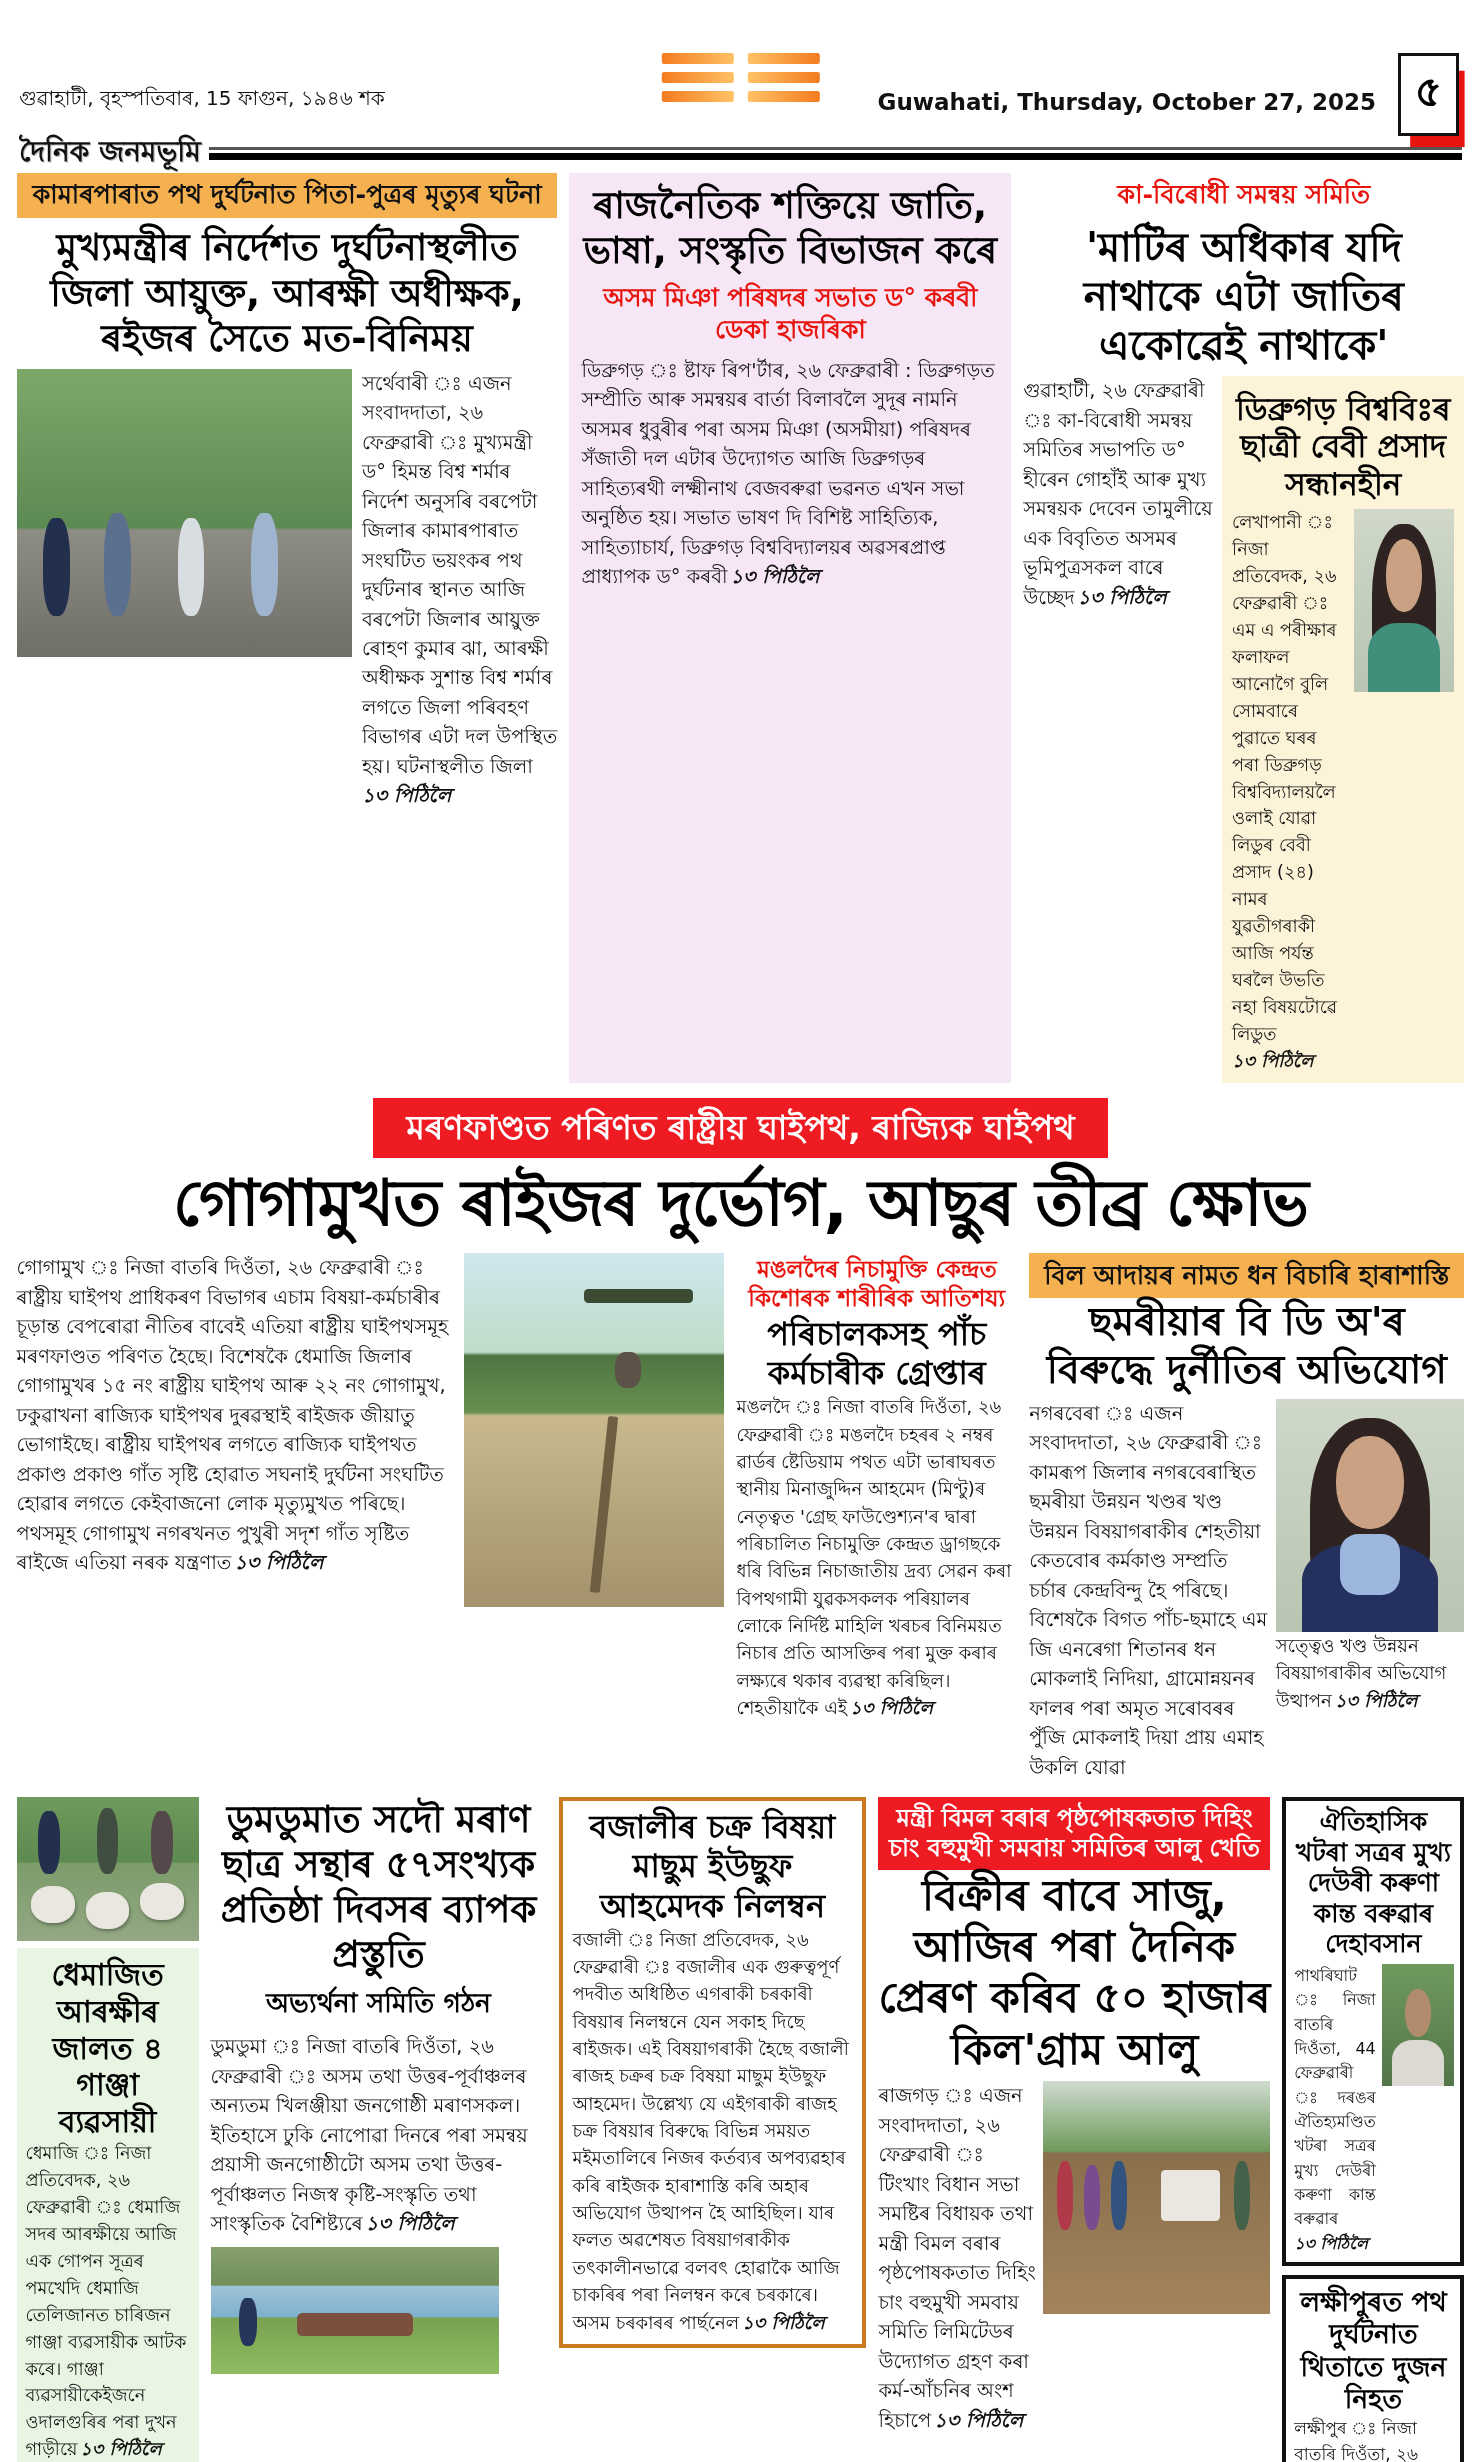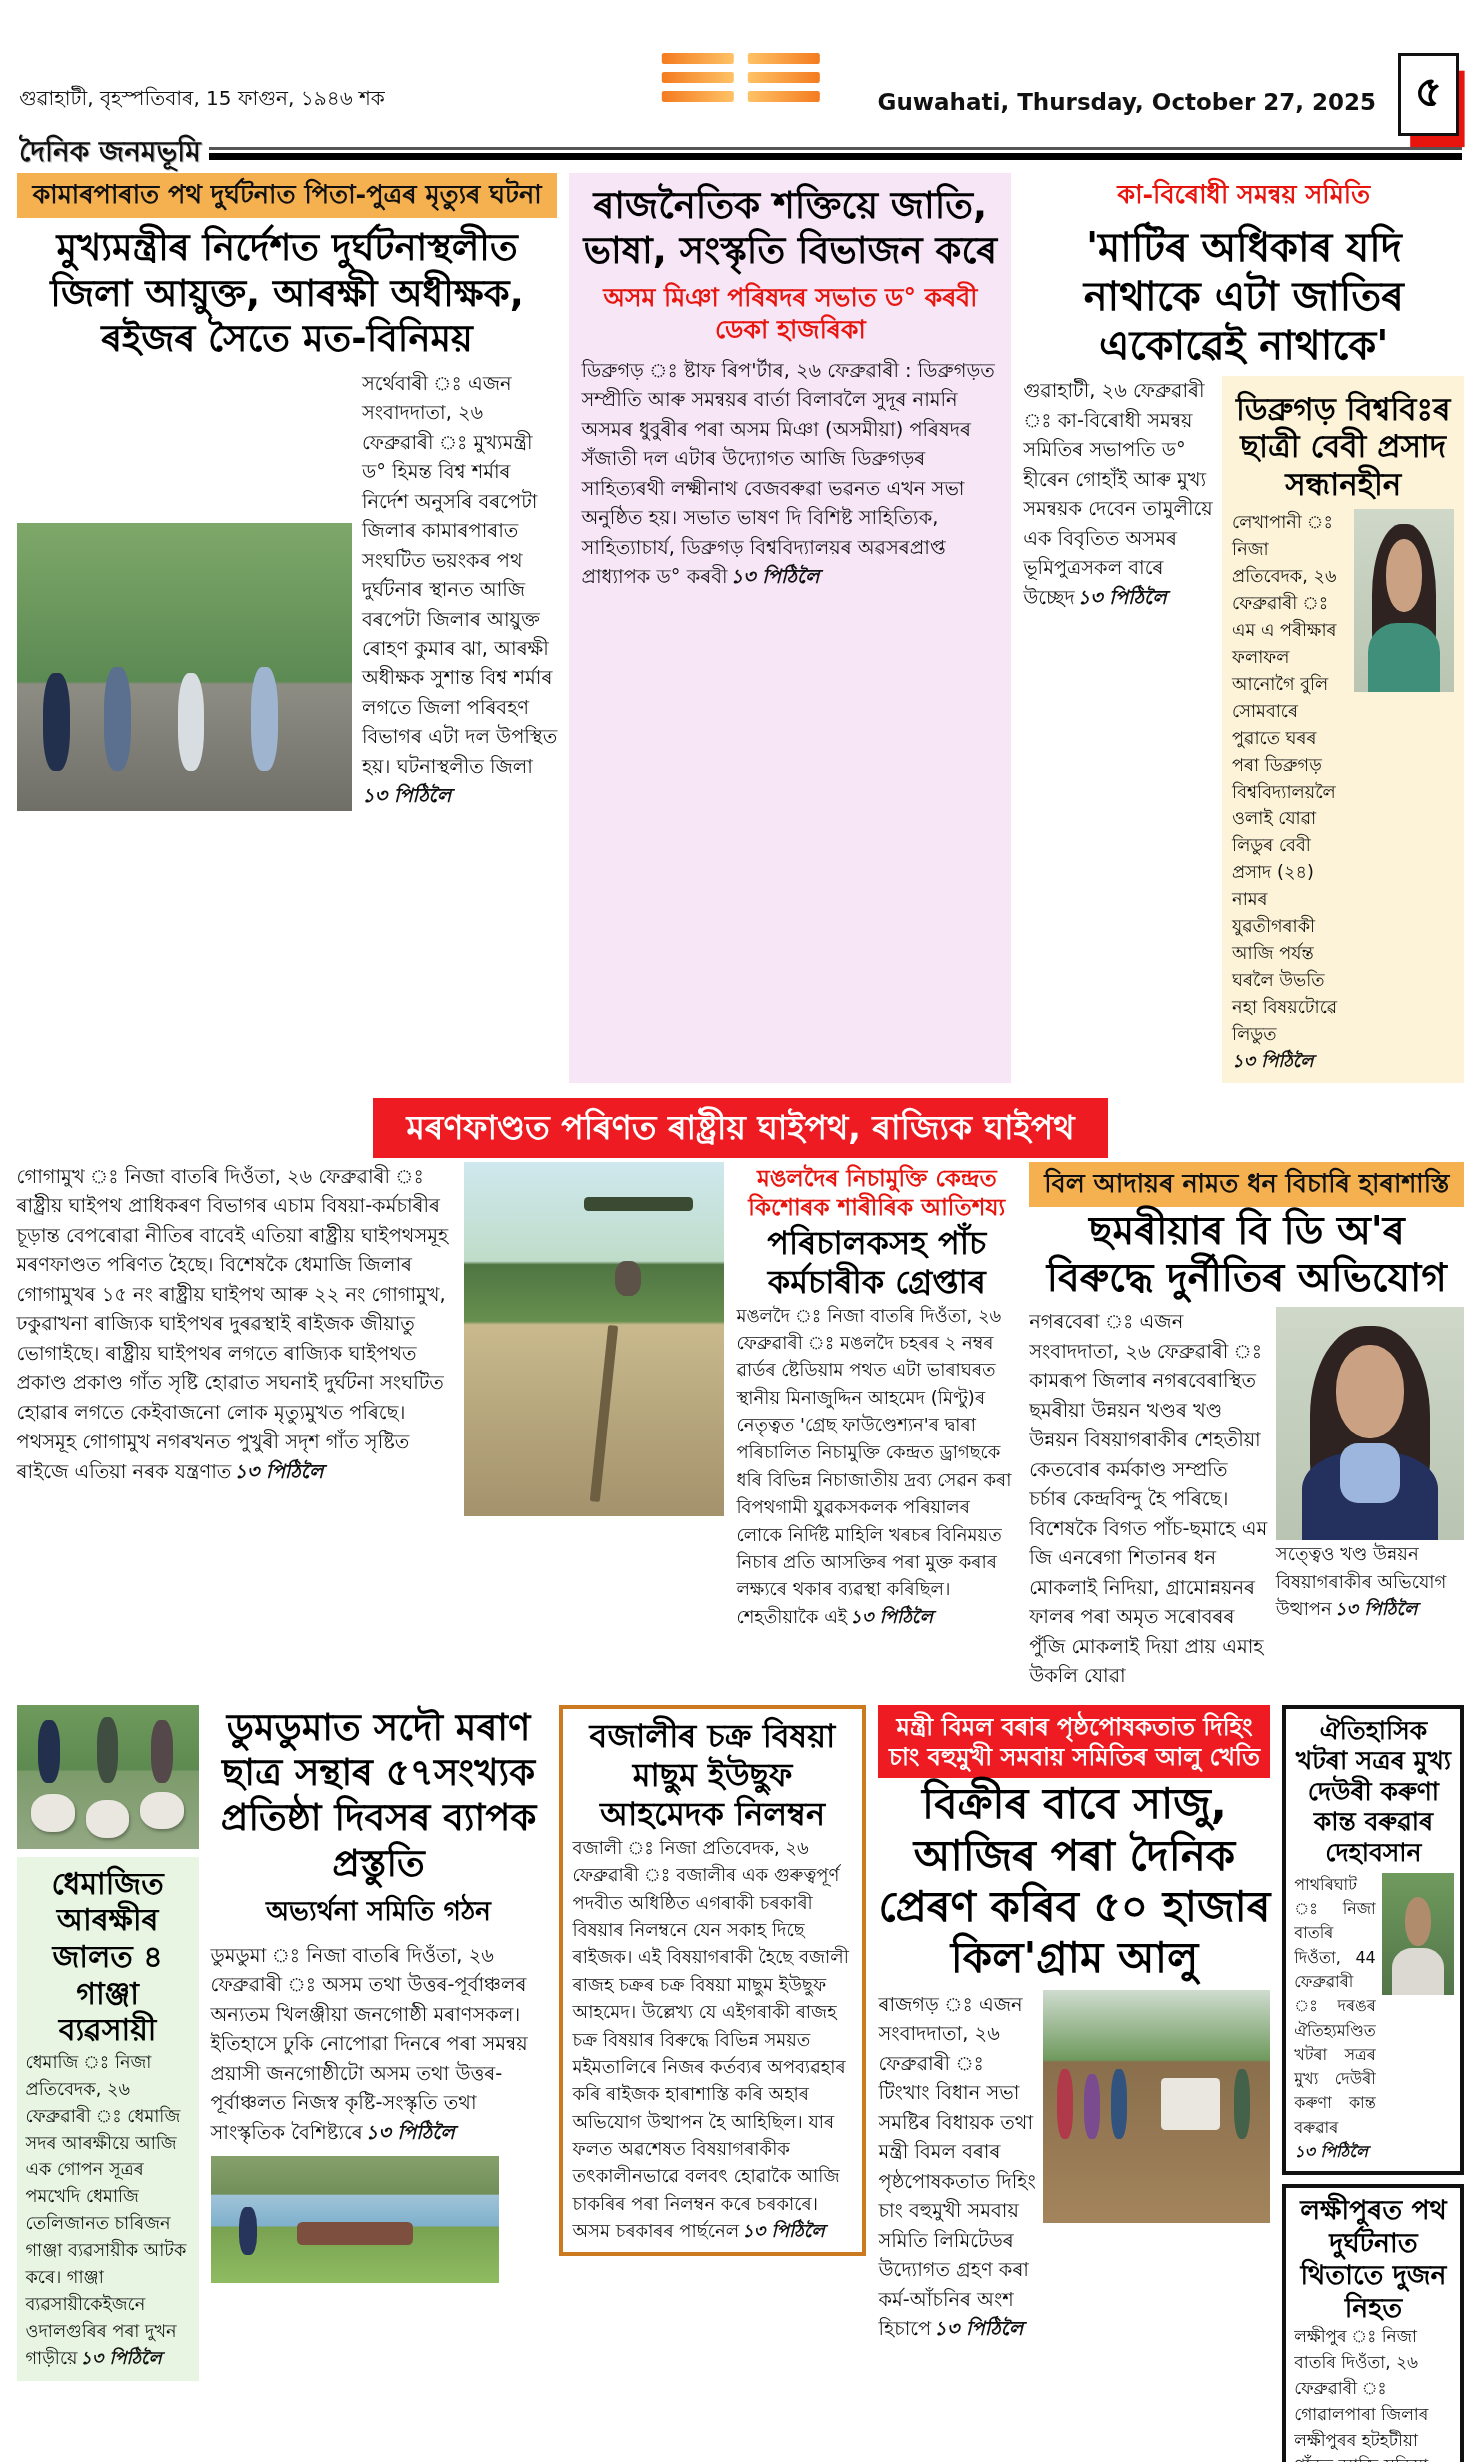--- a/index.html
+++ b/index.html
@@ -25,21 +25,21 @@
   .news { padding:6.6px 16.6px 0 16.6px; }
   .row { display:flex; gap:12px; }
   .kicker { background:#f5b150; color:#111; font-weight:bold; text-align:center; padding:6.6px 5.5px; font-size:25.5px; line-height:1.25; }
   .kicker.red-t { background:none; color:#e8150f; }
   .jump { font-style:italic; font-weight:bold; white-space:nowrap; }
   .bodytxt { font-size:19.4px; line-height:1.52; color:#111; text-align:justify; }
   .hl { font-weight:bold; color:#000; line-height:1.22; text-align:center; }
 
   .colA { width:38%; }
   .colA .hl { font-size:37px; margin:7.8px 0; }
-  .colA-flex { display:flex; gap:10px; margin-top:5.5px;align-items:flex-end; }
+  .colA-flex { display:flex; gap:10px; margin-top:5.5px; }
   .colB { width:31%; background:#f6e6f6; padding:10px 12px; }
   .colB .hl { font-size:37px; }
   .colB .sub { color:#e8150f; font-weight:bold; font-size:25px; text-align:center; margin:8.9px 0; line-height:1.3; }
   .colC { width:31%; }
   .colC .hl { font-size:40px; margin:5.5px 0; }
   .colC-flex { display:flex; gap:8.9px; margin-top:6.6px; }
   .studentbox { background:#fdf3d8; padding:8.9px 10px; }
   .studentbox .hl { font-size:31px; }
 
   .bannerwrap { margin:14.4px 0 3.3px 0; text-align:center; }
@@ -154,20 +154,21 @@
               </div>
             </div>
           </div>
         </div>
       </div>
     </div>
 
     <div class="bannerwrap">
       <div class="redbanner">মৰণফাণ্ডত পৰিণত ৰাষ্ট্ৰীয় ঘাইপথ, ৰাজ্যিক ঘাইপথ</div>
     </div>
+    <div class="bigheadline">গোগামুখত ৰাইজৰ দুৰ্ভোগ, আছুৰ তীব্ৰ ক্ষোভ</div>
 
     <div class="row">
       <div style="width:31%;">
         <span class="bodytxt">গোগামুখ ঃ নিজা বাতৰি দিওঁতা, ২৬ ফেব্ৰুৱাৰী ঃ ৰাষ্ট্ৰীয় ঘাইপথ প্ৰাধিকৰণ বিভাগৰ এচাম বিষয়া-কৰ্মচাৰীৰ চূড়ান্ত বেপৰোৱা নীতিৰ বাবেই এতিয়া ৰাষ্ট্ৰীয় ঘাইপথসমূহ মৰণফাণ্ডত পৰিণত হৈছে। বিশেষকৈ ধেমাজি জিলাৰ গোগামুখৰ ১৫ নং ৰাষ্ট্ৰীয় ঘাইপথ আৰু ২২ নং গোগামুখ, ঢকুৱাখনা ৰাজ্যিক ঘাইপথৰ দুৰৱস্থাই ৰাইজক জীয়াতু ভোগাইছে। ৰাষ্ট্ৰীয় ঘাইপথৰ লগতে ৰাজ্যিক ঘাইপথত প্ৰকাণ্ড প্ৰকাণ্ড গাঁত সৃষ্টি হোৱাত সঘনাই দুৰ্ঘটনা সংঘটিত হোৱাৰ লগতে কেইবাজনো লোক মৃত্যুমুখত পৰিছে। পথসমূহ গোগামুখ নগৰখনত পুখুৰী সদৃশ গাঁত সৃষ্টিত ৰাইজে এতিয়া নৰক যন্ত্ৰণাত</span>
         <span class="bodytxt jump">১৩ পিঠিলৈ</span>
       </div>
       <div class="ph ph-road" style="width:18%;height:354px;">
         <div class="figure-dot" style="left:46%;top:10%;width:42%;height:4%;background:#3a4a33;border-radius:4.4px;"></div>
         <div class="figure-dot" style="left:58%;top:28%;width:10%;height:10%;background:#5c5248;"></div>
         <div class="figure-dot" style="left:52%;top:46%;width:4%;height:50%;background:#6e5f43;border-radius:2.2px;transform:rotate(6deg);"></div>

